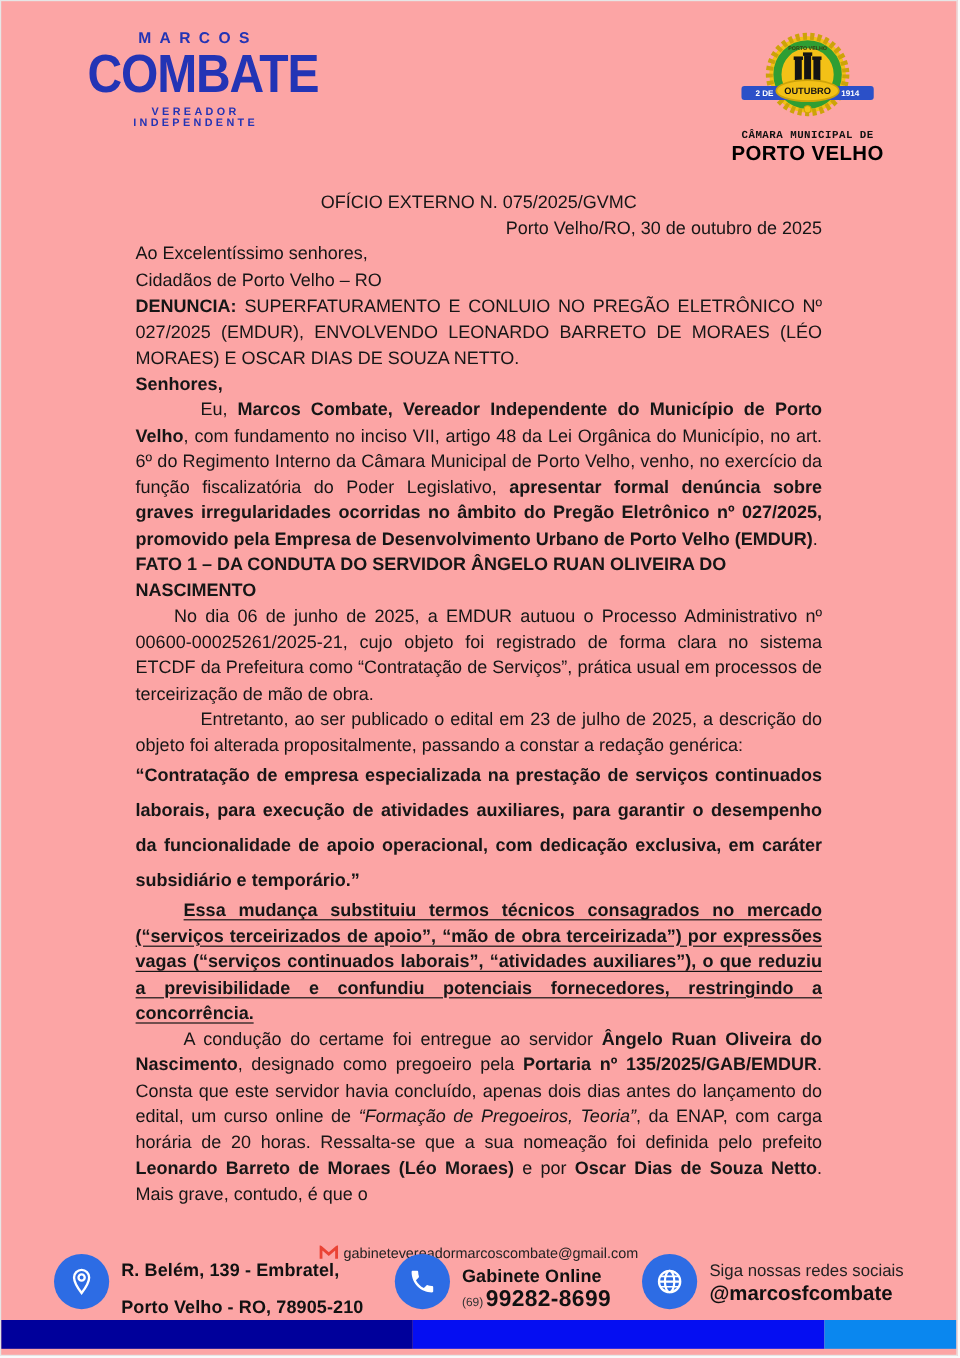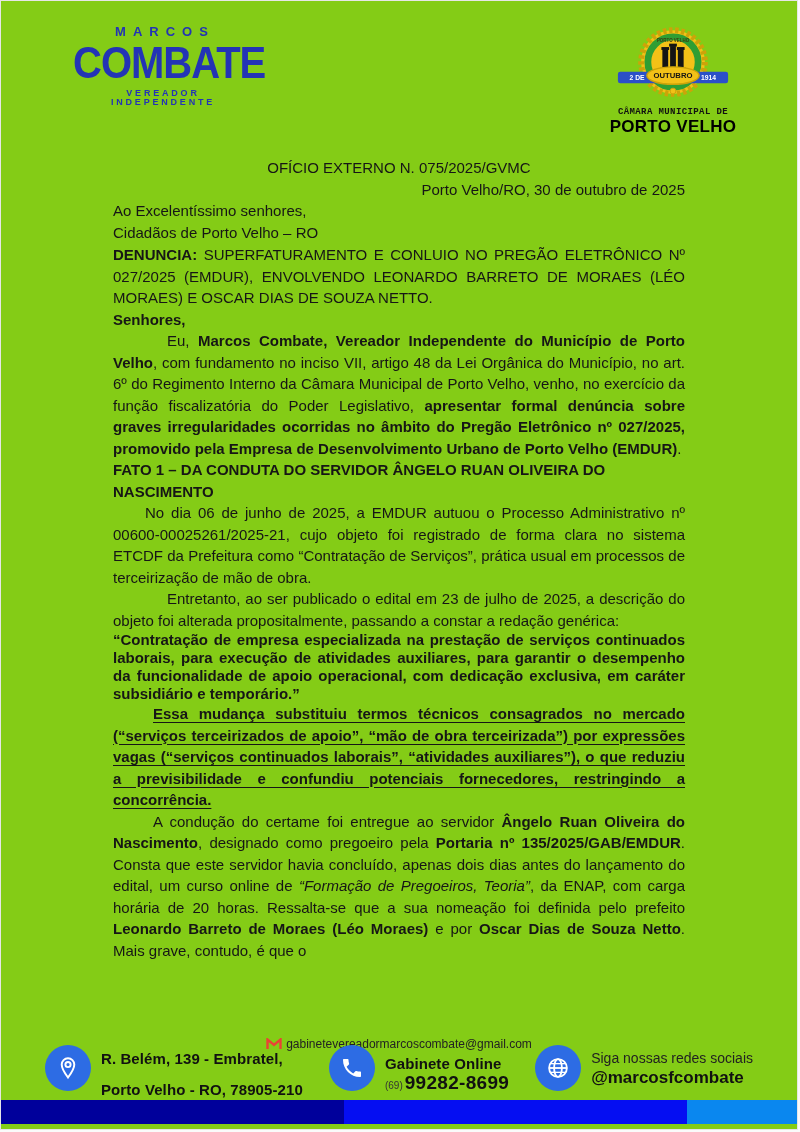--- a/index.html
+++ b/index.html
@@ -1,21 +1,21 @@
 <!DOCTYPE html>
 <html><head>
 <meta charset="utf-8">
 <style>
   html,body{margin:0;padding:0;}
   body{
     width:800px;height:1132px;background:#fafafa;
     font-family:"Liberation Sans",sans-serif;color:#1a1a1a;
   }
   .page{
-    position:relative;width:798px;height:1130px;background:#84cc16;
+    position:relative;width:798px;height:1130px;background:#fca5a5;
     border:1px solid #e6e6e6;box-sizing:border-box;overflow:hidden;
   }
 
   
   .hdr{display:flex;justify-content:space-between;align-items:flex-start;
        padding:24px 58px 0 72px;}
   .logo{width:180px;text-align:center;color:#2334b5;line-height:1;}
   .logo-top{font-size:13px;font-weight:bold;letter-spacing:7px;margin-left:4px;}
   .logo-main{font-size:40px;font-weight:bold;letter-spacing:-1px;
              transform:scaleY(1.12);transform-origin:top;margin-top:2px;}
@@ -32,21 +32,21 @@
   .doc p{margin:0;}
   .ref-line{text-align:center;}
   .date-line{text-align:right;margin-top:1px;}
   .addr{margin-top:0;text-align:left;line-height:22px;}
   .subject{margin-top:21px;font-weight:normal;}
   .salutation{margin-top:21px;font-weight:bold;text-align:left;}
   .para{margin-top:8px;text-indent:54px;}
   .fato-heading{margin-top:15px;margin-left:-23px;font-weight:bold;text-align:left;}
   .p-processo{margin-top:10px;text-indent:32px;}
   .p-edital{margin-top:6px;text-indent:54px;}
-  .quote{margin-top:10px;margin-left:144px;font-weight:bold;line-height:18px;}
+  .quote{margin-top:10px;margin-left:144px;font-weight:bold;line-height:29px;}
   .p-underline{margin-top:7px;text-indent:40px;font-weight:bold;
                text-decoration:underline;text-underline-offset:3px;}
   .p-conducao{margin-top:8px;text-indent:40px;}
 
   
   .email-line{position:absolute;left:0;right:0;bottom:78px;
               display:flex;align-items:center;justify-content:center;gap:4px;
               font-size:12px;color:#222;}
   .foot-row{position:absolute;left:0;right:0;bottom:30px;
             display:flex;justify-content:center;align-items:center;gap:26px;}

